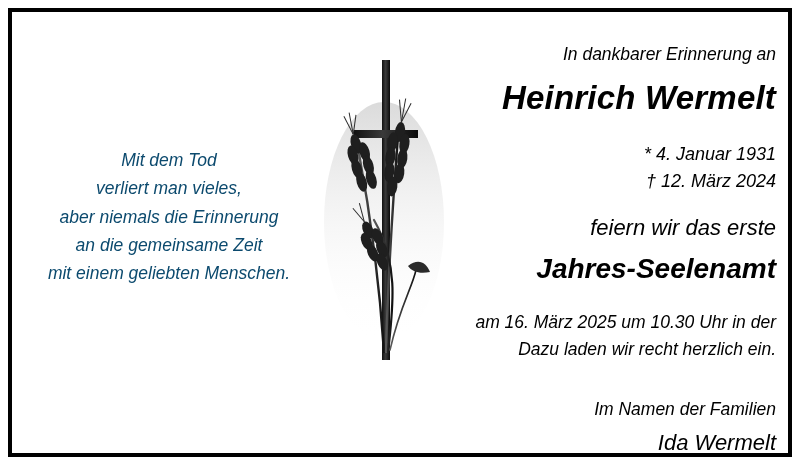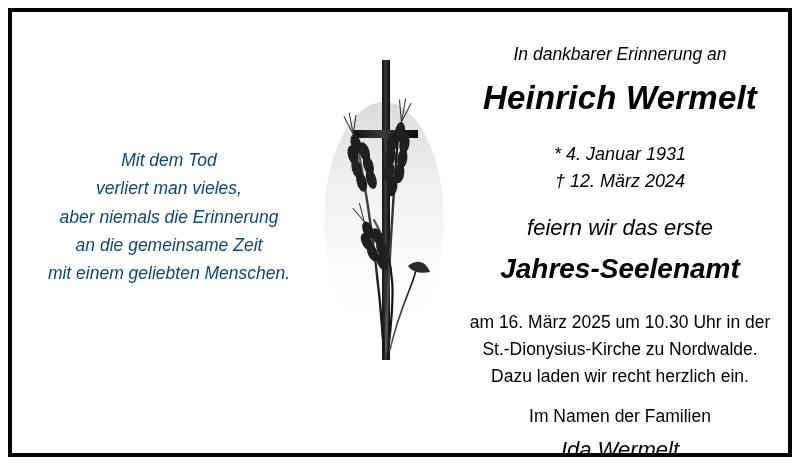--- a/index.html
+++ b/index.html
@@ -78,21 +78,21 @@
     height: 330px;
   }
   .art-wrap svg {
     display: block;
   }
 
   
   .text-col {
     flex: 1;
     position: relative;
-    text-align: center;
+    text-align: right;
     padding-top: 20px;
   }
 
   .line-intro {
     font-style: italic;
     font-size: 17.5px;
     margin-bottom: 14px;
   }
   .name-main {
     font-size: 33px;
@@ -113,25 +113,27 @@
     font-size: 22px;
     margin-bottom: 12px;
   }
   .title-mass {
     font-size: 28px;
     font-weight: bold;
     font-style: italic;
     margin-bottom: 24px;
   }
   .details {
+    font-style: italic;
     font-size: 17.5px;
     line-height: 1.55;
-    margin-bottom: 16px;
+    margin-bottom: 36px;
   }
   .line-namen {
+    font-style: italic;
     font-size: 17.5px;
     margin-bottom: 10px;
   }
   .family-name {
     font-style: italic;
     font-size: 22px;
   }
 </style>
 </head>
 <body>
@@ -242,21 +244,20 @@
         <div class="line-intro">In dankbarer Erinnerung an</div>
         <div class="name-main">Heinrich Wermelt</div>
         <div class="dates">
           <div>* 4. Januar 1931</div>
           <div>† 12. März 2024</div>
         </div>
         <div class="line-feiern">feiern wir das erste</div>
         <div class="title-mass">Jahres-Seelenamt</div>
         <div class="details">
           <div>am 16. März 2025 um 10.30 Uhr in der</div>
-          <div>St.-Dionysius-Kirche zu Nordwalde.</div>
           <div>Dazu laden wir recht herzlich ein.</div>
         </div>
         <div class="line-namen">Im Namen der Familien</div>
         <div class="family-name">Ida Wermelt</div>
       </div>
 
     </div>
   </div>
 </div>
 

